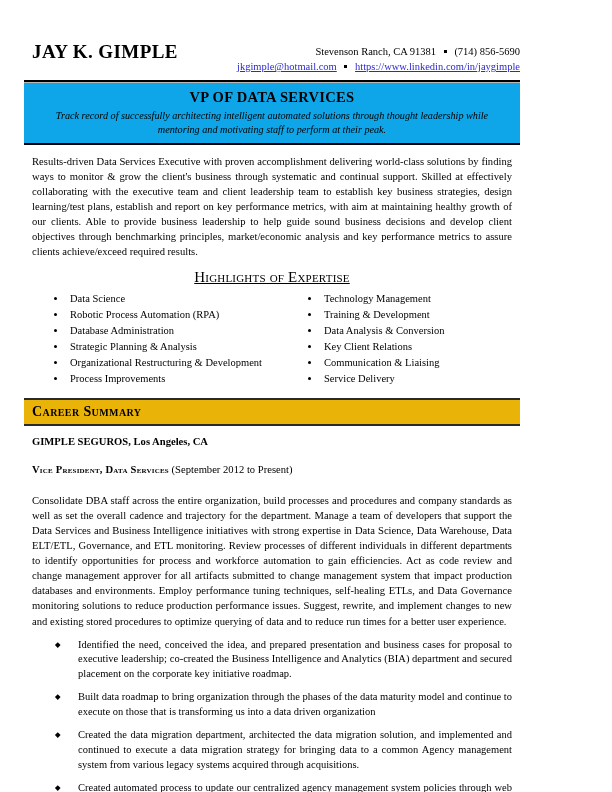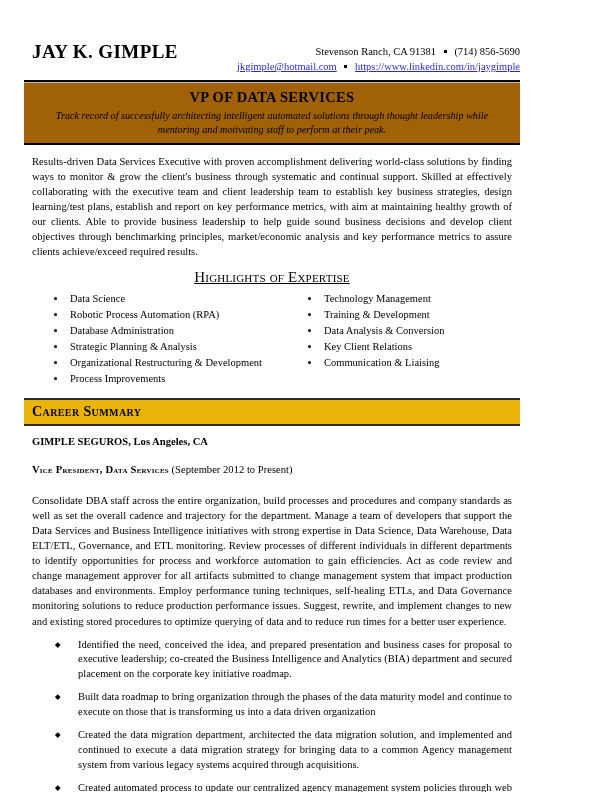--- a/index.html
+++ b/index.html
@@ -58,21 +58,21 @@
     text-decoration: underline;
   }
 
   .rule-thick {
     border-top: 2.5px solid #000;
     margin-top: 2px;
   }
 
   
   .title-band {
-    background: #a16207;
+    background: #0ea5e9;
     border-top: 1px solid #b8b8b8;
     border-bottom: 2.5px solid #000;
     text-align: center;
     padding: 5px 14px 6px 14px;
   }
   .title-main {
     font-size: 14.5px;
     font-weight: bold;
     letter-spacing: 0.3px;
     line-height: 1.3;
@@ -232,20 +232,21 @@
       <div class="hl-item"><span class="dot"></span><span>Strategic Planning &amp; Analysis</span></div>
       <div class="hl-item"><span class="dot"></span><span>Organizational Restructuring &amp; Development</span></div>
       <div class="hl-item"><span class="dot"></span><span>Process Improvements</span></div>
     </div>
     <div class="hl-col right">
       <div class="hl-item"><span class="dot"></span><span>Technology Management</span></div>
       <div class="hl-item"><span class="dot"></span><span>Training &amp; Development</span></div>
       <div class="hl-item"><span class="dot"></span><span>Data Analysis &amp; Conversion</span></div>
       <div class="hl-item"><span class="dot"></span><span>Key Client Relations</span></div>
       <div class="hl-item"><span class="dot"></span><span>Communication &amp; Liaising</span></div>
+      <div class="hl-item"><span class="dot"></span><span>Service Delivery</span></div>
     </div>
   </div>
 
   <div class="section-band">
     <h2>Career Summary</h2>
   </div>
 
   <div class="company">GIMPLE SEGUROS, Los Angeles, CA</div>
 
   <div class="role-line">

